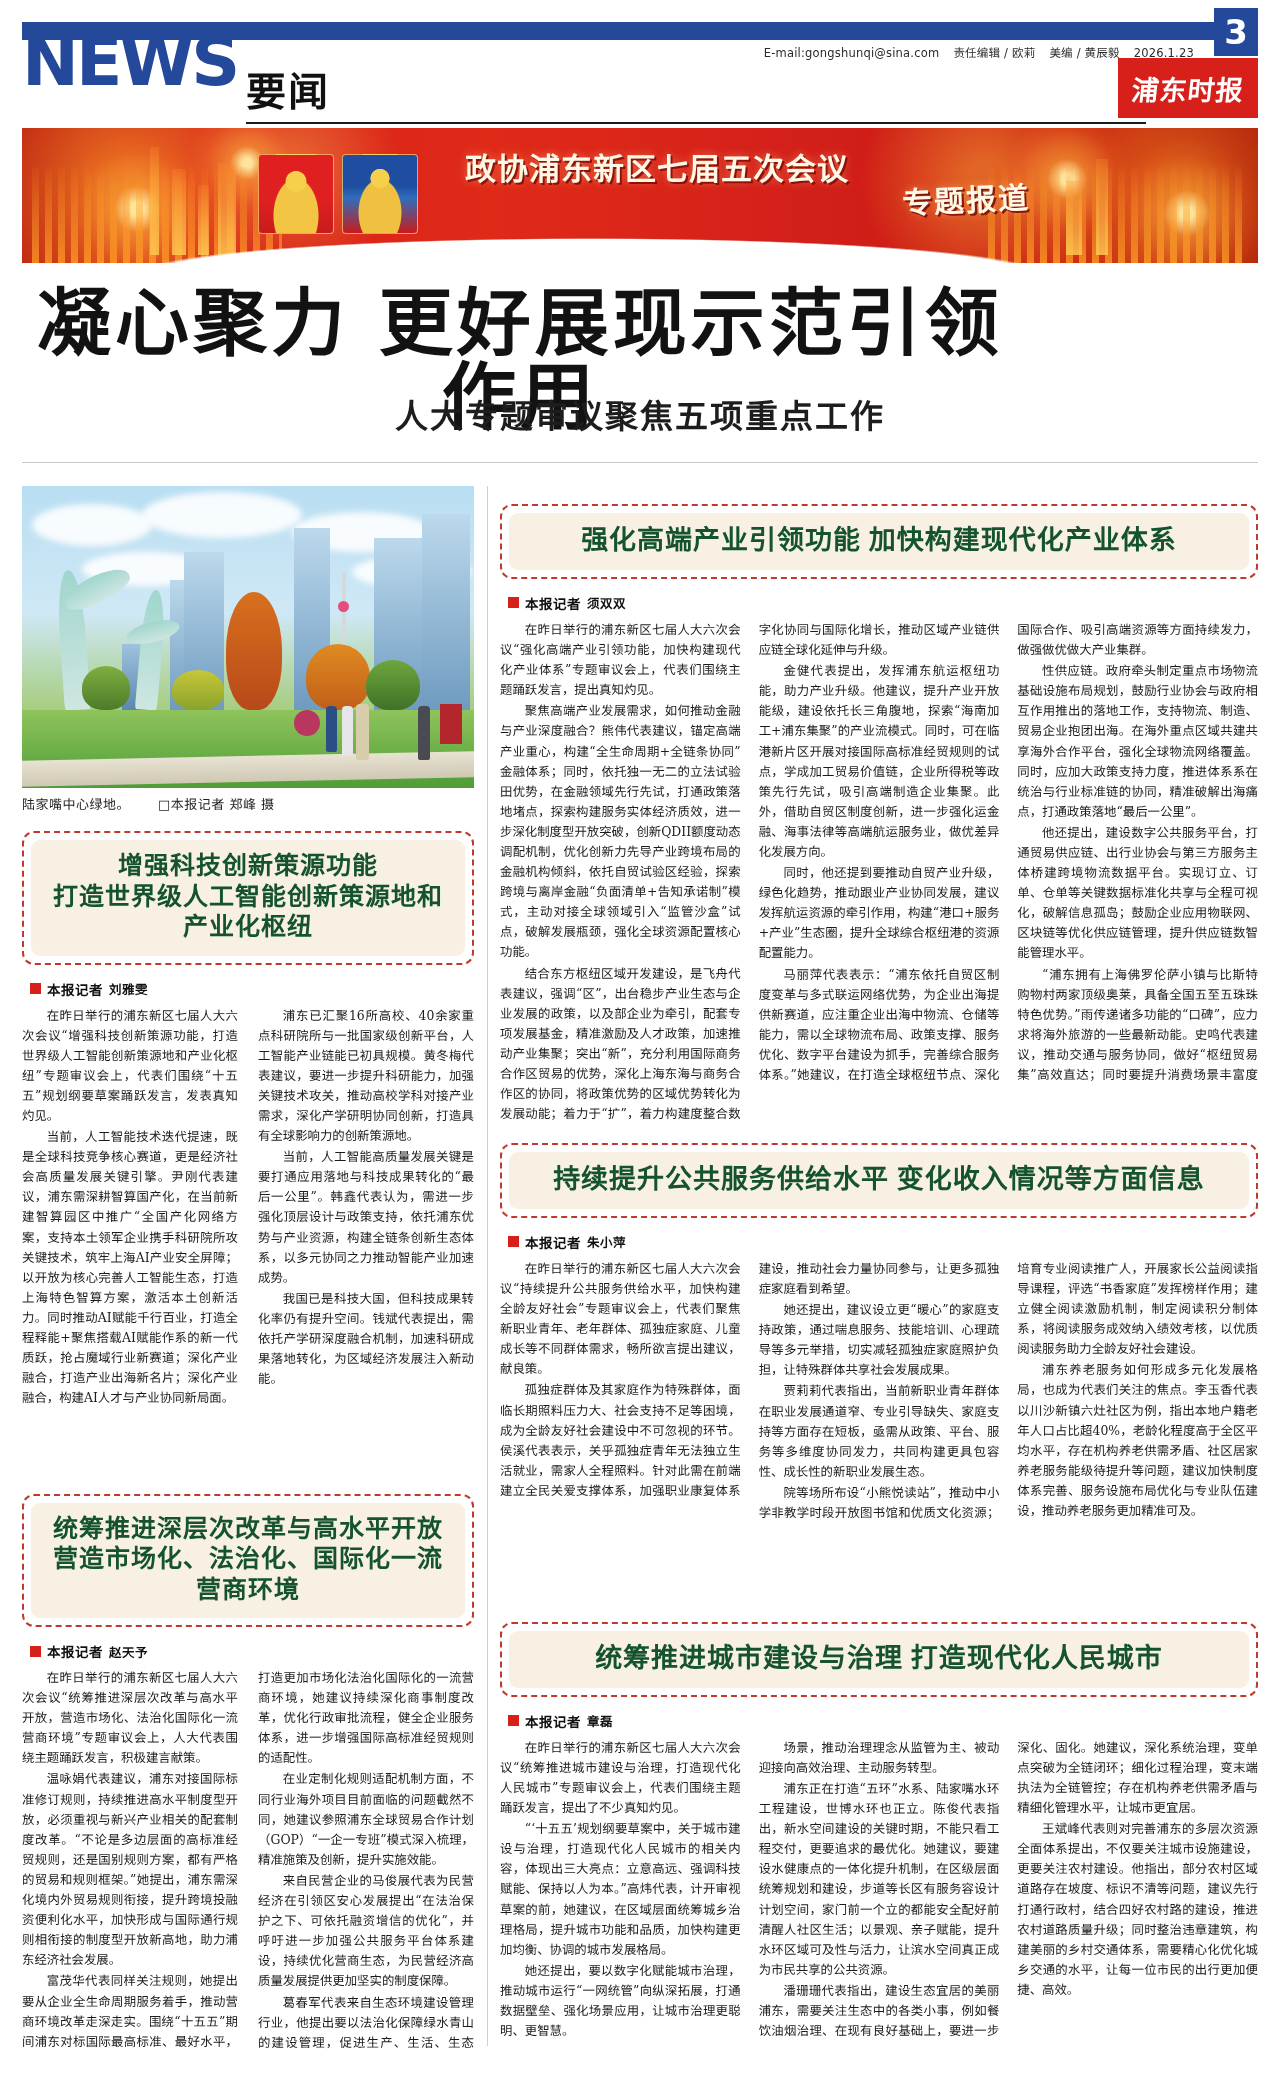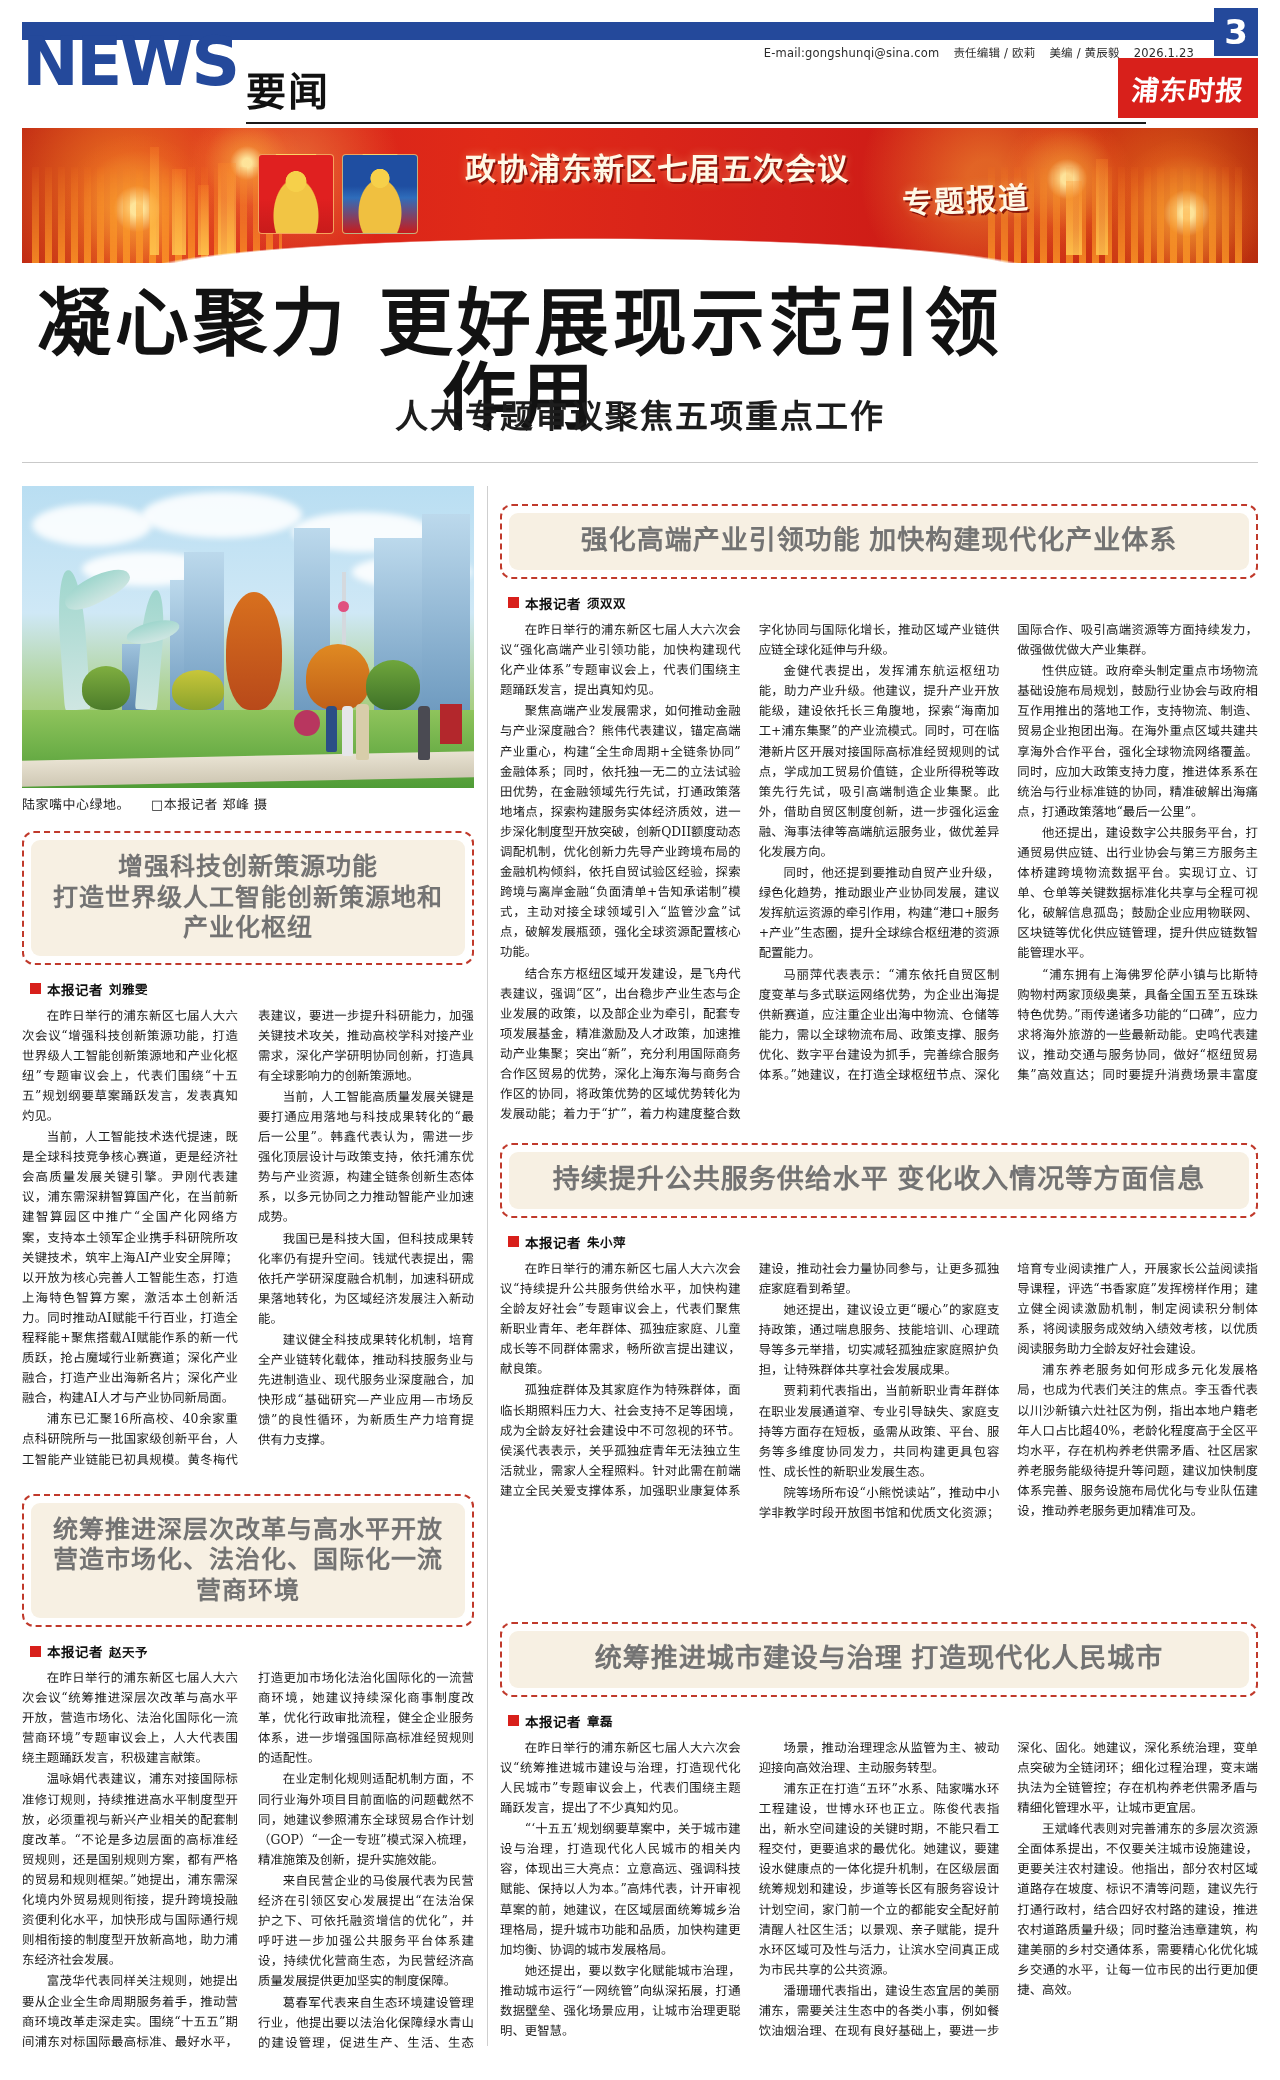--- a/index.html
+++ b/index.html
@@ -165,34 +165,34 @@
   .grass{position:absolute;left:0;bottom:0;width:100%;height:78px;background:linear-gradient(180deg,#8fc45c,#4f9c36);}
   .path{position:absolute;left:0;bottom:6px;width:100%;height:26px;background:linear-gradient(180deg,#e8e2d2,#cfc8b4);transform:skewY(-1.2deg);}
   .sculpture{position:absolute;background:linear-gradient(180deg,#9fd6cd,#cfe6e2);border-radius:48% 48% 6% 6%;}
   .tree{position:absolute;border-radius:50% 50% 42% 42%;}
   .pearl-ball{position:absolute;border-radius:50%;background:#e0507f;}
   .pearl-stem{position:absolute;background:#d4d9de;}
   .person{position:absolute;border-radius:4px 4px 2px 2px;}
 
   .caption{
     margin-top:6px;font-size:13px;color:#1f1f1f;letter-spacing:.5px;
-    display:flex;gap:21px;align-items:baseline;
+    display:flex;gap:28px;align-items:baseline;
     font-family:"DejaVu Serif","Liberation Serif",serif;
   }
 
   
   .hbox{
     border:2px dashed #c0392b;border-radius:12px;padding:7px;margin:18px 0 14px;
   }
   .hbox-inner{
     background:#f7f0e3;border-radius:9px;padding:11px 10px 13px;text-align:center;
   }
   .hbox-line{
-    font-weight:bold;color:#737373;line-height:1.22;letter-spacing:1px;
-    font-family:Liberation Sans, sans-serif;
+    font-weight:bold;color:#14532d;line-height:1.22;letter-spacing:1px;
+    font-family:Liberation Serif, serif;
   }
   .col-left .hbox-line{font-size:25px;}
   .col-right .hbox-line{font-size:27px;}
 
   
   .byline{
     font-size:13.5px;font-weight:bold;color:#111;margin:0 0 7px 8px;
     display:flex;align-items:center;gap:6px;letter-spacing:.5px;
     font-family:"DejaVu Serif","Liberation Serif",serif;
   }
@@ -323,21 +323,20 @@
         <span class="sq"></span>
         <span>本报记者</span>
         <span class="rep">刘雅雯</span>
       </div>
       <div class="bodytext cols2 art-left-body" id="L1">
           <p>在昨日举行的浦东新区七届人大六次会议“增强科技创新策源功能，打造世界级人工智能创新策源地和产业化枢纽”专题审议会上，代表们围绕“十五五”规划纲要草案踊跃发言，发表真知灼见。</p>
           <p>当前，人工智能技术迭代提速，既是全球科技竞争核心赛道，更是经济社会高质量发展关键引擎。尹刚代表建议，浦东需深耕智算国产化，在当前新建智算园区中推广“全国产化网络方案，支持本土领军企业携手科研院所攻关键技术，筑牢上海AI产业安全屏障；以开放为核心完善人工智能生态，打造上海特色智算方案，激活本土创新活力。同时推动AI赋能千行百业，打造全程释能+聚焦搭载AI赋能作系的新一代质跃，抢占魔域行业新赛道；深化产业融合，打造产业出海新名片；深化产业融合，构建AI人才与产业协同新局面。</p>
           <p>浦东已汇聚16所高校、40余家重点科研院所与一批国家级创新平台，人工智能产业链能已初具规模。黄冬梅代表建议，要进一步提升科研能力，加强关键技术攻关，推动高校学科对接产业需求，深化产学研明协同创新，打造具有全球影响力的创新策源地。</p>
           <p>当前，人工智能高质量发展关键是要打通应用落地与科技成果转化的“最后一公里”。韩鑫代表认为，需进一步强化顶层设计与政策支持，依托浦东优势与产业资源，构建全链条创新生态体系，以多元协同之力推动智能产业加速成势。</p>
           <p>我国已是科技大国，但科技成果转化率仍有提升空间。钱斌代表提出，需依托产学研深度融合机制，加速科研成果落地转化，为区域经济发展注入新动能。</p>
-          <p>建议健全科技成果转化机制，培育全产业链转化载体，推动科技服务业与先进制造业、现代服务业深度融合，加快形成“基础研究—产业应用—市场反馈”的良性循环，为新质生产力培育提供有力支撑。</p>
         </div>
     </div>
 
     <div class="art-block">
       <div class="hbox">
         <div class="hbox-inner">
           <div class="hbox-line">统筹推进深层次改革与高水平开放</div>
           <div class="hbox-line">营造市场化、法治化、国际化一流营商环境</div>
         </div>
       </div>

